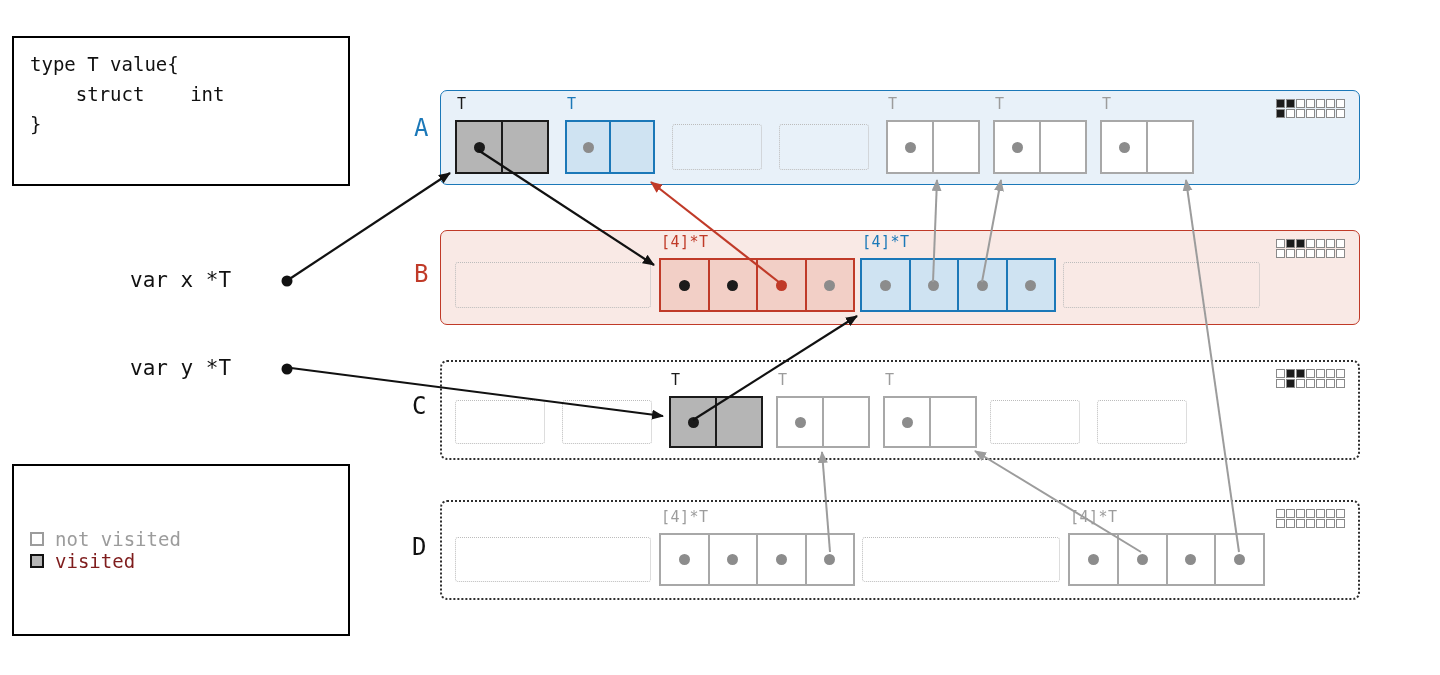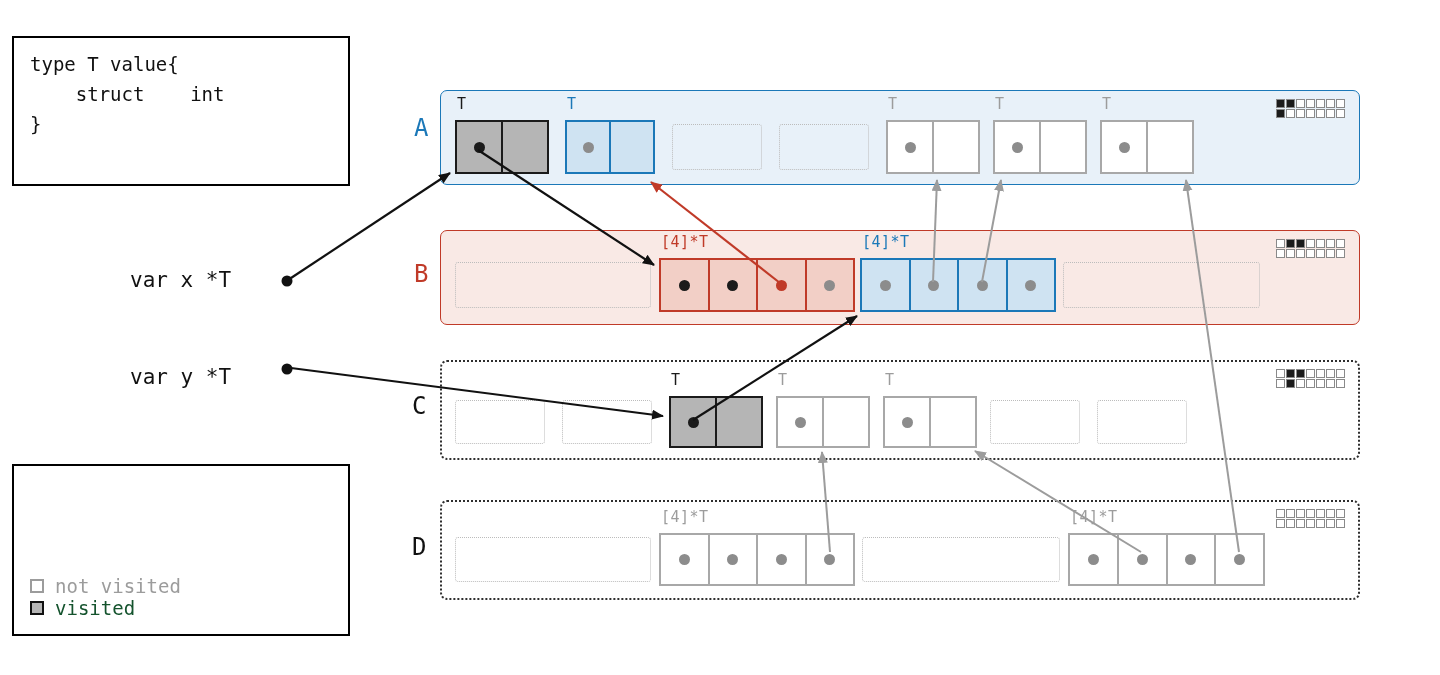--- a/index.html
+++ b/index.html
@@ -14,21 +14,21 @@
 
   #code-box {
     left:12px; top:36px; width:338px; height:150px;
     border:2px solid #000; background:#fff; padding:11px 16px;
   }
   .code-line { white-space:pre; font-size:19px; line-height:30px; color:#111; }
 
   #legend-box {
     left:12px; top:464px; width:338px; height:172px;
     border:2px solid #000; background:#fff; padding:15px 16px;
-    display:flex; flex-direction:column; justify-content:flex-end;
+    display:flex; flex-direction:column; justify-content:center;
   }
   .legend-item { display:flex; align-items:center; gap:11px; font-size:19px; }
   .legend-swatch { width:14px; height:14px; border-width:2.5px; border-style:solid; flex:none; }
 
   .var-label { font-size:21px; color:#111; }
 
   .span-box { position:absolute; border-radius:7px; }
   .span-label { position:absolute; font-size:24px; }
 
   .heap-obj { position:absolute; display:flex; }
@@ -49,30 +49,30 @@
 
 <div id="canvas">
 
   <div id="code-box" class="abs">
       <div class="code-line">type T value{</div>
       <div class="code-line">    struct    int</div>
       <div class="code-line">}</div>
     </div>
 
   <div class="abs var-label" style="left:130px; top:268px;">var x *T</div>
-  <div class="abs var-label" style="left:130px; top:365px;">var y *T</div>
+  <div class="abs var-label" style="left:130px; top:356px;">var y *T</div>
 
   <div id="legend-box" class="abs">
       <div class="legend-item">
         <span class="legend-swatch" style="border-color: rgb(156, 156, 156); background: rgb(255, 255, 255);"></span>
         <span style="color: rgb(156, 156, 156);">not visited</span>
       </div>
       <div class="legend-item">
         <span class="legend-swatch" style="border-color: rgb(17, 17, 17); background: rgb(181, 181, 181);"></span>
-        <span style="color: #14532d;">visited</span>
+        <span style="color: #7f1d1d;">visited</span>
       </div>
     </div>
 
   <div id="objects-layer" class="abs" style="left:0; top:0; width:1440px; height:675px;">
       <div class="span-box" style="left: 440px; top: 90px; width: 920px; height: 95px; background: rgb(232, 241, 249); border: 1.5px solid rgb(27, 120, 184);"></div>
       <div class="span-label" style="left: 414px; top: 114px; color: rgb(27, 120, 184);">A</div>
       <div class="bitmap" style="left: 1276px; top: 99px;">
         <div class="bitrow">
           <span class="bit on"></span>
           <span class="bit on"></span>

